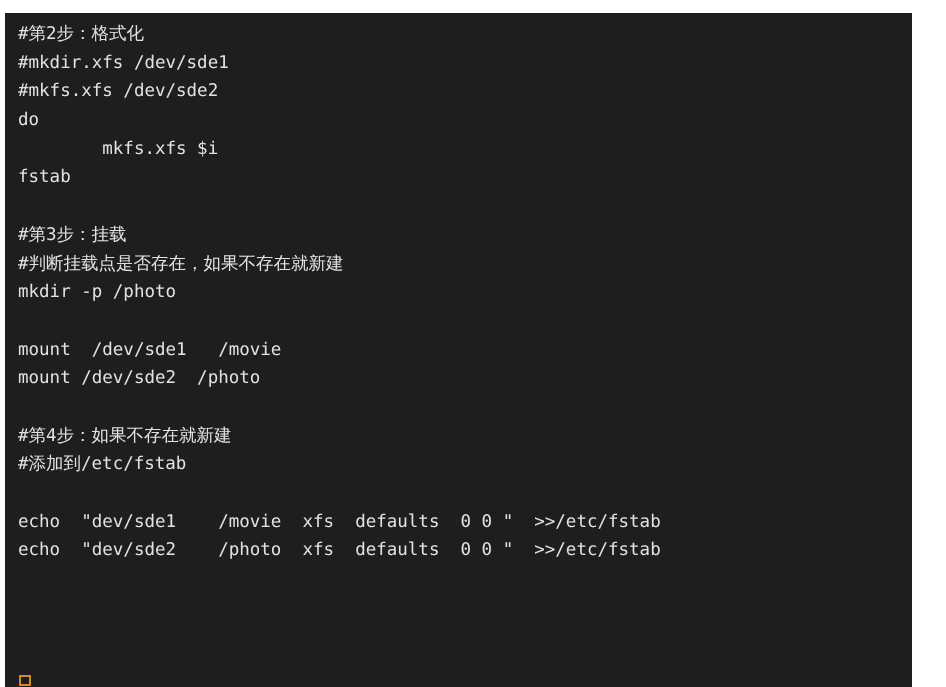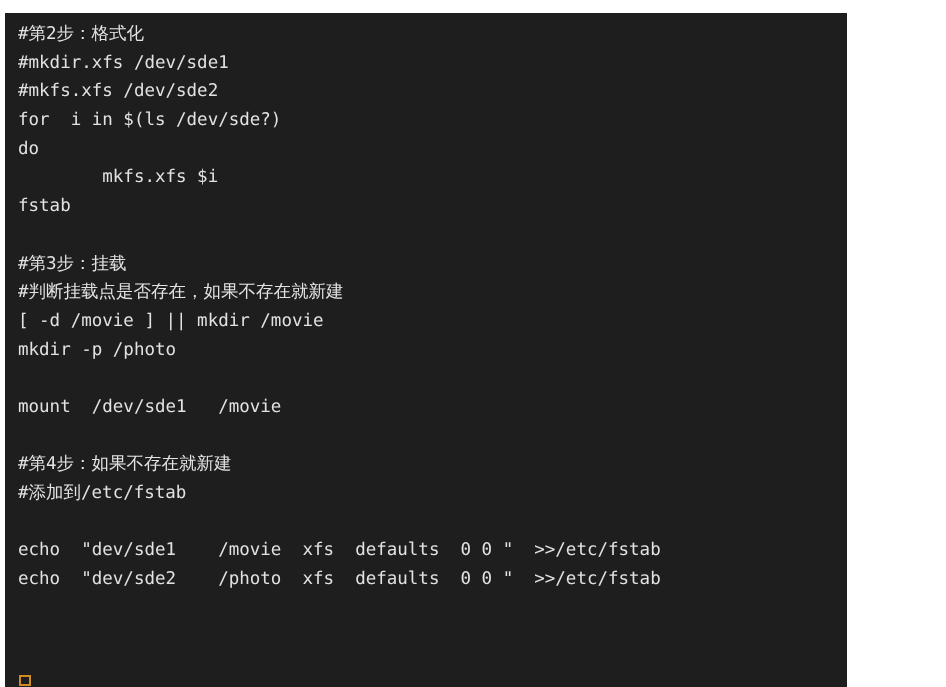--- a/index.html
+++ b/index.html
@@ -21,21 +21,21 @@
     height: 687px;
     background: #ffffff;
     box-sizing: border-box;
   }
 
   
   #code-surface {
     position: absolute;
     left: 5px;
     top: 13px;
-    width: 842px;
+    width: 907px;
     height: 674px;
     background: #1e1e1e;
     overflow: hidden;
   }
 
   #code-lines {
     position: absolute;
     left: 13px;
     top: 7px;
     right: 0;
@@ -70,31 +70,30 @@
 </style>
 </head>
 <body>
 
 <div id="screen">
   <div id="code-surface">
     <div id="code-lines">
         <div class="code-line">#第2步：格式化</div>
         <div class="code-line">#mkdir.xfs /dev/sde1</div>
         <div class="code-line">#mkfs.xfs /dev/sde2</div>
-        <div class="code-line">for  i in $(ls /dev/sde?)</div>
         <div class="code-line">do</div>
         <div class="code-line">        mkfs.xfs $i</div>
         <div class="code-line">fstab</div>
         <div class="code-line blank">&nbsp;</div>
         <div class="code-line">#第3步：挂载</div>
         <div class="code-line">#判断挂载点是否存在，如果不存在就新建</div>
-        <div class="code-line">[ -d /movie ] || mkdir /movie</div>
         <div class="code-line">mkdir -p /photo</div>
         <div class="code-line blank">&nbsp;</div>
         <div class="code-line">mount  /dev/sde1   /movie</div>
+        <div class="code-line">mount /dev/sde2  /photo</div>
         <div class="code-line blank">&nbsp;</div>
         <div class="code-line">#第4步：如果不存在就新建</div>
         <div class="code-line">#添加到/etc/fstab</div>
         <div class="code-line blank">&nbsp;</div>
         <div class="code-line">echo  "dev/sde1    /movie  xfs  defaults  0 0 "  &gt;&gt;/etc/fstab</div>
         <div class="code-line">echo  "dev/sde2    /photo  xfs  defaults  0 0 "  &gt;&gt;/etc/fstab</div>
       </div>
     <div id="cursor-block"></div>
   </div>
 </div>

